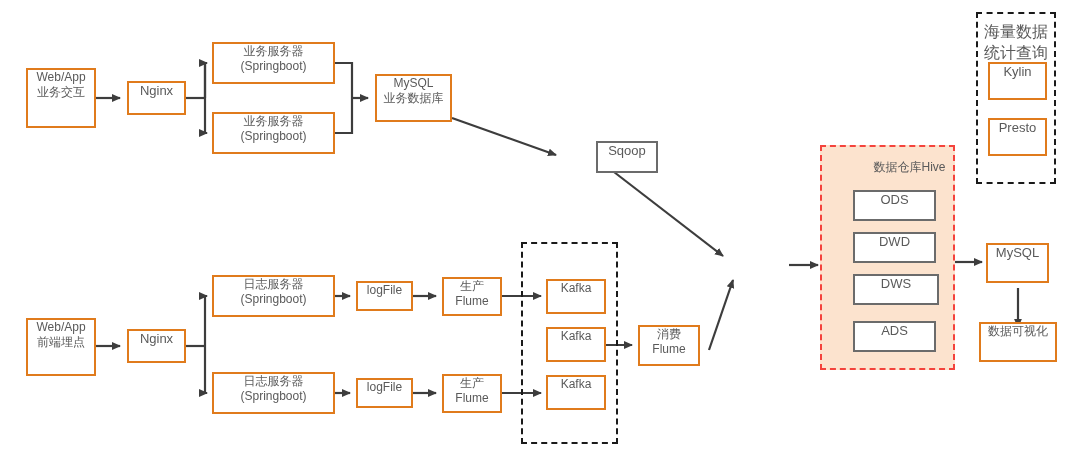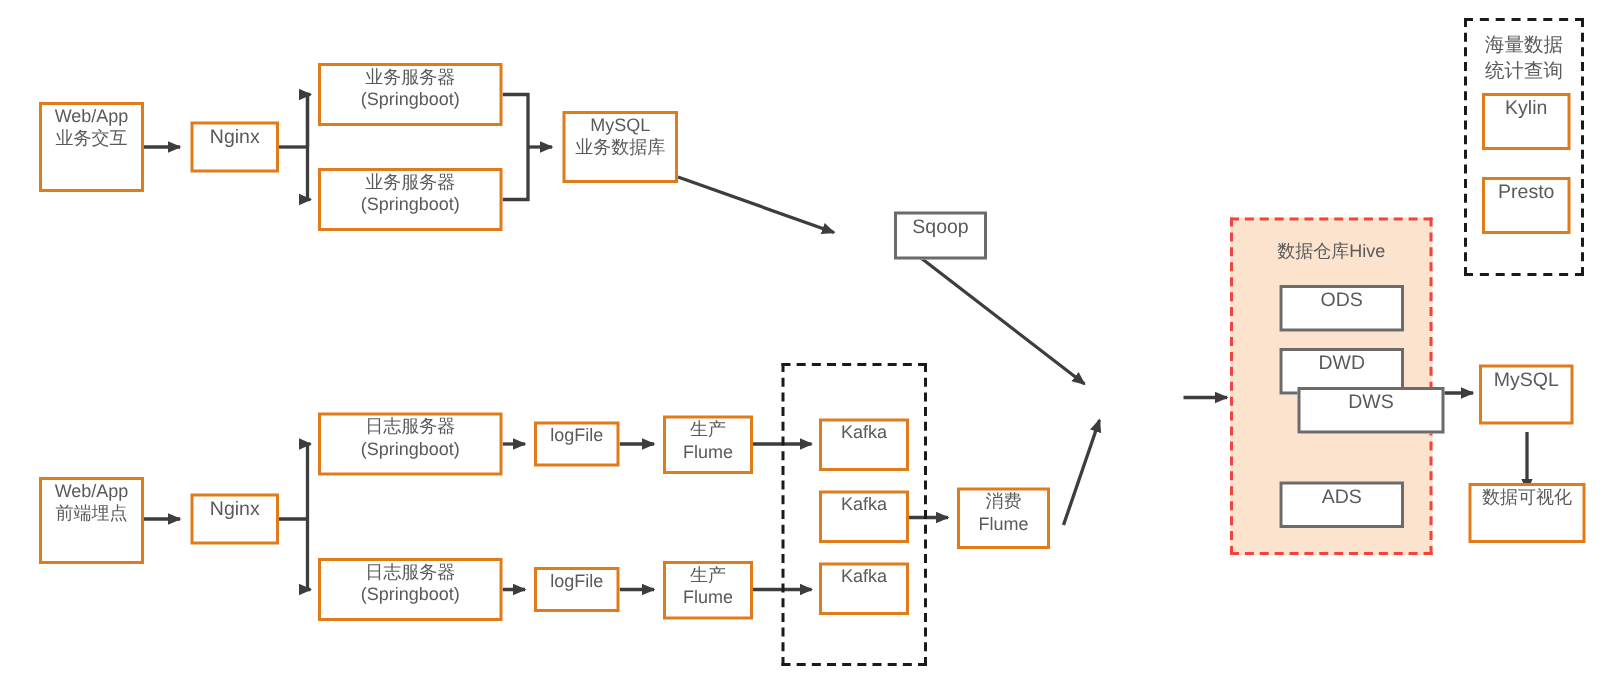--- a/index.html
+++ b/index.html
@@ -17,21 +17,21 @@
 
   .group{position:absolute;box-sizing:border-box;z-index:1;}
   .group.blackdash{border:2px dashed #1a1a1a;background:transparent;}
   .group.reddash{border:2px dashed #f4433c;background:#fce3ce;}
 
   .grouplabel{position:absolute;color:#5a5a5a;text-align:center;z-index:2;
               white-space:nowrap;line-height:1.3;}
 
   .fs13{font-size:13px;}
   .fs12{font-size:12px;}
-  .fs115{font-size:13px;}
+  .fs115{font-size:16px;}
 </style>
 </head>
 <body>
 
 <div id="canvas">
 
   <svg class="wires" viewBox="0 0 1080 463" xmlns="http://www.w3.org/2000/svg">
     <defs>
       <marker id="ah" markerWidth="9" markerHeight="9" refX="8" refY="4.5" orient="auto" markerUnits="userSpaceOnUse">
         <path d="M0,0.6 L9,4.5 L0,8.4 z" fill="#3d3d3d"></path>
@@ -157,29 +157,29 @@
     <span class="l1">Kafka</span>
   </div>
 
   <div class="node orange fs12" style="left:638px;top:325px;width:62px;height:41px;">
     <span class="l1">消费</span>
     <span class="l2">Flume</span>
   </div>
 
 
   <div class="group reddash" style="left:820px;top:145px;width:135px;height:225px;"></div>
-  <div class="grouplabel fs12" style="left:820px;top:160px;width:135px;">数据仓库Hive</div>
+  <div class="grouplabel fs12" style="left:820px;top:160px;width:135px;padding-left:22px;">数据仓库Hive</div>
 
   <div class="node gray fs13" style="left:853px;top:232px;width:83px;height:31px;">
     <span class="l1">DWD</span>
   </div>
   <div class="node gray fs13" style="left:853px;top:190px;width:83px;height:31px;">
     <span class="l1">ODS</span>
   </div>
-  <div class="node gray fs13" style="left:853px;top:258px;width:98px;height:31px;margin-left:12px;">
+  <div class="node gray fs13" style="left:853px;top:274px;width:86px;height:31px;">
     <span class="l1">DWS</span>
   </div>
   <div class="node gray fs13" style="left:853px;top:321px;width:83px;height:31px;">
     <span class="l1">ADS</span>
   </div>
 
   <div class="group blackdash" style="left:976px;top:12px;width:80px;height:172px;"></div>
   <div class="grouplabel fs115" style="left:976px;top:22px;width:80px;">
     <span>海量数据</span><br>
     <span>统计查询</span>

